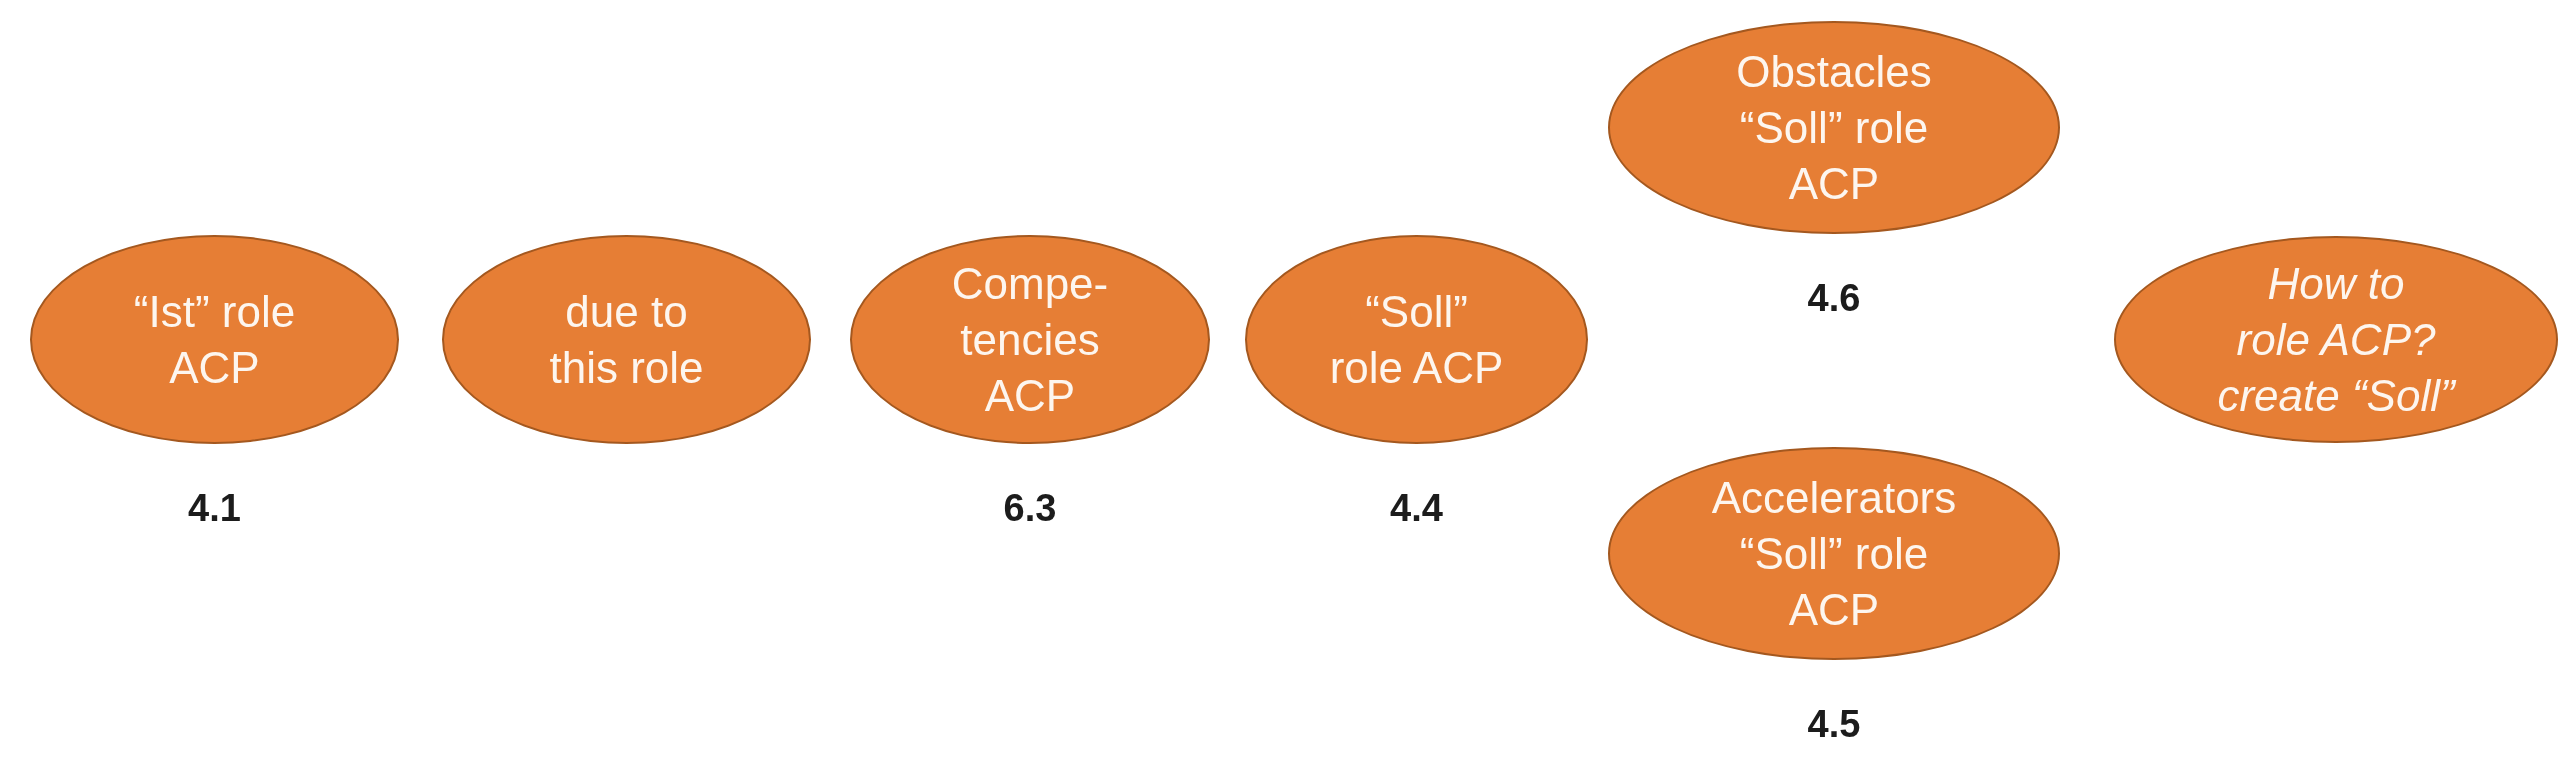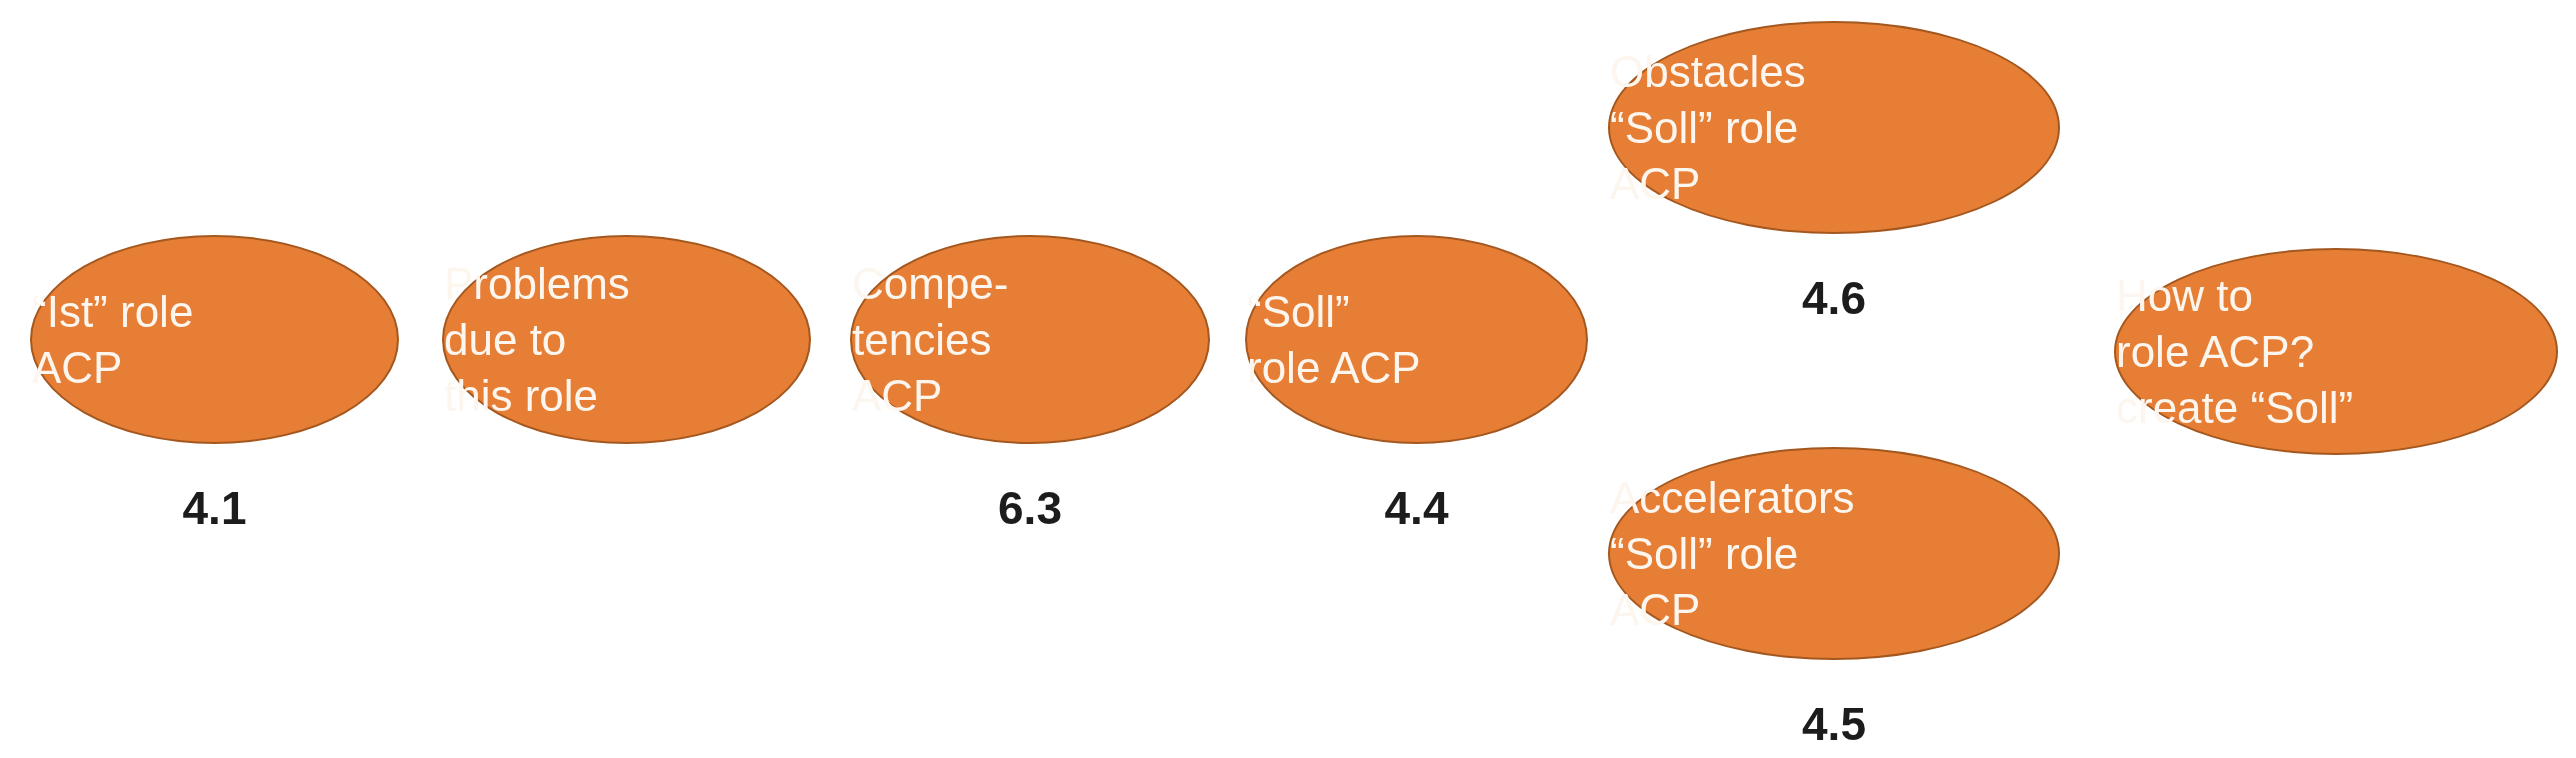--- a/index.html
+++ b/index.html
@@ -21,56 +21,55 @@
   }
   .ellipse {
     width: 100%;
     height: 100%;
     box-sizing: border-box;
     border-radius: 50%;
     background: var(--fill, #E67E35);
     border: 2.9px solid var(--line, #A4581F);
     display: flex;
     flex-direction: column;
-    align-items: flex-start;
+    align-items: center;
     justify-content: center;
     text-align: center;
     color: var(--shape-text, #FDF6EF);
     font-size: 44px;
     line-height: 56px;
   }
   .num {
     position: absolute;
     top: calc(100% + 32px);
     left: 0;
     width: 100%;
     text-align: center;
     color: var(--label-text, #1C1C1C);
-    font-size: 46px;
+    font-size: 38px;
     font-weight: 600;
     line-height: 64px;
     white-space: nowrap;
   }
 </style>
 </head>
 <body style="background: rgb(255, 255, 255);">
 
 <div id="canvas">
 
   <div class="node" style="left:30px; top:235px; width:369px; height:209px;">
     <div class="ellipse">
       <div>“Ist” role</div>
       <div>ACP</div>
     </div>
     <div class="num">4.1</div>
   </div>
 
   <div class="node" style="left:442px; top:235px; width:369px; height:209px;">
     <div class="ellipse">
-      <div>Problems</div>
       <div>due to</div>
       <div>this role</div>
     </div>
   </div>
 
   <div class="node" style="left:850px; top:235px; width:360px; height:209px;">
     <div class="ellipse">
       <div>Compe-</div>
       <div>tencies</div>
       <div>ACP</div>
@@ -97,21 +96,21 @@
 
   <div class="node" style="left:1608px; top:447px; width:452px; height:213px;">
     <div class="ellipse">
       <div>Accelerators</div>
       <div>“Soll” role</div>
       <div>ACP</div>
     </div>
     <div class="num">4.5</div>
   </div>
 
-  <div class="node" style="left:2114px; top:248px; width:444px; height:207px;">
+  <div class="node" style="left:2114px; top:236px; width:444px; height:207px;font-style:italic;">
     <div class="ellipse">
       <div>How to</div>
       <div>role ACP?</div>
       <div>create “Soll”</div>
     </div>
   </div>
 
 </div>
 
 

